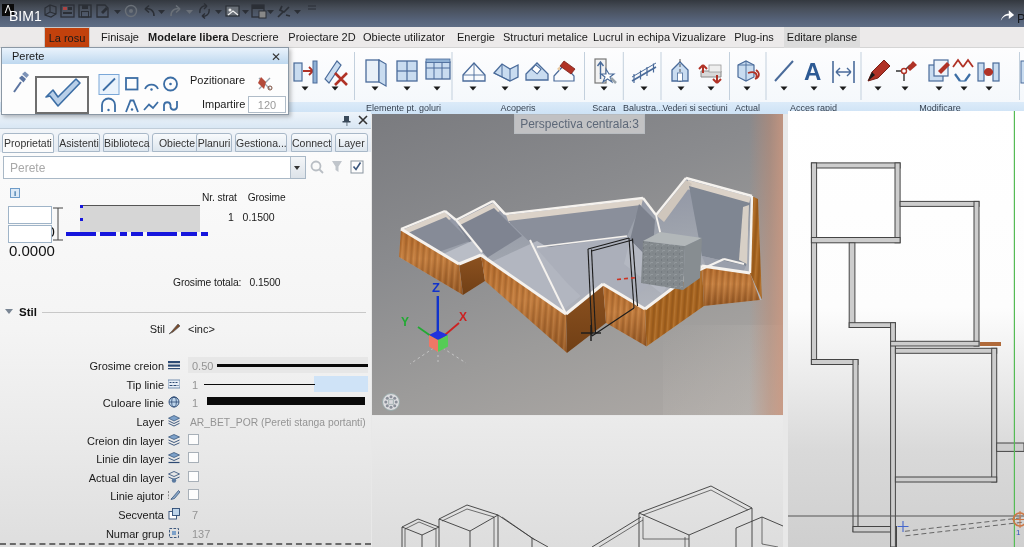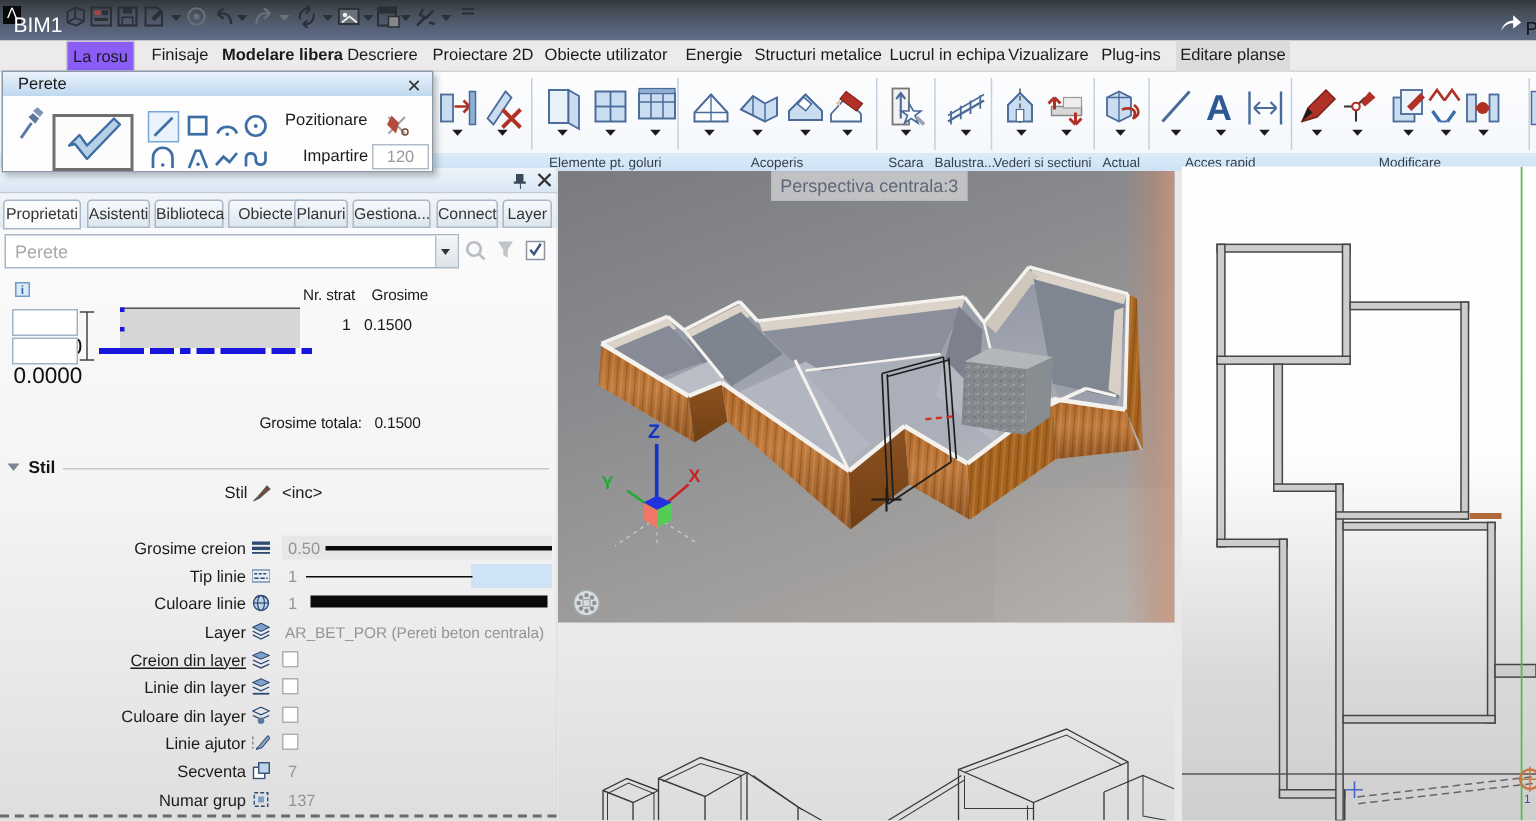--- a/index.html
+++ b/index.html
@@ -8,21 +8,21 @@
 
 #titlebar { position:absolute; left:0; top:0; width:1024px; height:27px;
   background:linear-gradient(#33383f 0%, #474e59 30%, #56637a 75%, #5f6d85 100%); }
 #logo { position:absolute; left:2px; top:4px; width:12px; height:12px; background:#0a0a0a; color:#fff;
   font-size:10px; line-height:12px; text-align:center; }
 #bim1 { position:absolute; left:9px; top:8px; color:#fff; font-size:14px; }
 #wintitle { position:absolute; left:400px; top:12px; font-size:12.2px; letter-spacing:-0.25px; color:#14161a; white-space:nowrap; }
 
 #menubar { position:absolute; left:0; top:27px; width:1024px; height:21px; background:#eceaea; border-bottom:1px solid #d5d5d5; }
 .mtab { position:absolute; top:0; height:21px; line-height:21px; font-size:11px; color:#1a1a1a; text-align:center; white-space:nowrap; }
-.mtab.active { background:#8b5cf6; border:1px solid #c8c8c8; border-bottom:none; }
+.mtab.active { background:#c2410c; border:1px solid #c8c8c8; border-bottom:none; }
 .mtab.hl { background:#dcdcdc; }
 
 #ribbon { position:absolute; left:0; top:48px; width:1024px; height:66px;
   background:linear-gradient(#fdfdfe, #f3f7fb); border-bottom:1px solid #c9d6e2; }
 #grouplabels { position:absolute; left:0; top:102px; width:1024px; height:12px;
   background:linear-gradient(#dcebf9,#cde2f5); }
 .glabel { position:absolute; top:0; height:12px; line-height:12px; font-size:9px; color:#333f4e; text-align:center; }
 
 #leftpanel { position:absolute; left:0; top:112px; width:371px; height:435px; background:#f4f4f4; border-right:1px solid #b8b8b8; }
 #lp-head { position:absolute; left:0; top:0; width:371px; height:17px; background:linear-gradient(#eef4fa,#d9e7f4); border-bottom:1px solid #c0cdd9;}
@@ -411,42 +411,42 @@
             <div class="lpel gray" style="left:192px;top:1px;">1</div>
             <div style="position:absolute;left:207px;top:1px;width:158px;height:8px;background:#0a0a0a;"></div>
           </div>
       <div style="position:absolute;left:0;top:263px;width:370px;height:16px;">
             <div class="plabel" style="top:1px;">Layer</div>
             <svg style="position:absolute;left:168px;top:0" width="12" height="12" viewBox="0 0 12 12">
               <path d="M6,0.5 L11.5,3.2 L6,6 L0.5,3.2 Z" fill="#7da1c9" stroke="#2d4a73" stroke-width="0.7"></path>
               <path d="M0.5,5.8 L6,8.5 L11.5,5.8" fill="none" stroke="#2d4a73" stroke-width="0.9"></path>
               <path d="M0.5,8.3 L6,11 L11.5,8.3" fill="none" stroke="#2d4a73" stroke-width="0.9"></path>
             </svg>
-            <div class="lpel gray" style="left:190px;top:1.5px;font-size:10.3px;">AR_BET_POR (Pereti beton centrala)</div>
+            <div class="lpel gray" style="left:190px;top:1.5px;font-size:10.3px;">AR_BET_POR (Pereti stanga portanti)</div>
           </div>
       <div style="position:absolute;left:0;top:281.5px;width:370px;height:16px;">
-            <div class="plabel" style="top:1px;text-decoration:underline;">Creion din layer</div>
+            <div class="plabel" style="top:1px;">Creion din layer</div>
             <svg style="position:absolute;left:168px;top:0" width="12" height="12" viewBox="0 0 12 12">
               <path d="M0.5,3 L6,0.5 L11.5,3 L6,5.5 Z" fill="#7da1c9" stroke="#2d4a73" stroke-width="0.7"></path>
               <path d="M0.5,6 L6,8.5 L11.5,6" fill="none" stroke="#2d4a73" stroke-width="0.9"></path>
               <path d="M0.5,8.8 L6,11.3 L11.5,8.8" fill="none" stroke="#2d4a73" stroke-width="0.9"></path>
             </svg>
             <div class="cbox" style="top:0;"></div>
           </div>
       <div style="position:absolute;left:0;top:300px;width:370px;height:16px;">
             <div class="plabel" style="top:1px;">Linie din layer</div>
             <svg style="position:absolute;left:168px;top:0" width="12" height="12" viewBox="0 0 12 12">
               <path d="M0.5,3 L6,0.5 L11.5,3 L6,5.5 Z" fill="#7da1c9" stroke="#2d4a73" stroke-width="0.7"></path>
               <path d="M0.5,6 L6,8.5 L11.5,6" fill="none" stroke="#2d4a73" stroke-width="0.9"></path>
               <line x1="0.5" y1="10.5" x2="11.5" y2="10.5" stroke="#2d4a73" stroke-width="1.2"></line>
             </svg>
             <div class="cbox" style="top:0;"></div>
           </div>
       <div style="position:absolute;left:0;top:318.5px;width:370px;height:16px;">
-            <div class="plabel" style="top:1px;">Culoare din layer</div>
+            <div class="plabel" style="top:1px;">Actual din layer</div>
             <svg style="position:absolute;left:168px;top:0" width="12" height="12" viewBox="0 0 12 12">
               <path d="M0.5,3 L6,0.5 L11.5,3 L6,5.5 Z" fill="none" stroke="#2d4a73" stroke-width="0.8"></path>
               <path d="M0.5,6 L6,8.5 L11.5,6" fill="none" stroke="#2d4a73" stroke-width="0.9"></path>
               <circle cx="6" cy="9.5" r="2.2" fill="#5b7aa0"></circle>
             </svg>
             <div class="cbox" style="top:0;"></div>
           </div>
       <div style="position:absolute;left:0;top:337px;width:370px;height:16px;">
             <div class="plabel" style="top:1px;">Linie ajutor</div>
             <svg style="position:absolute;left:168px;top:0" width="12" height="12" viewBox="0 0 12 12">

